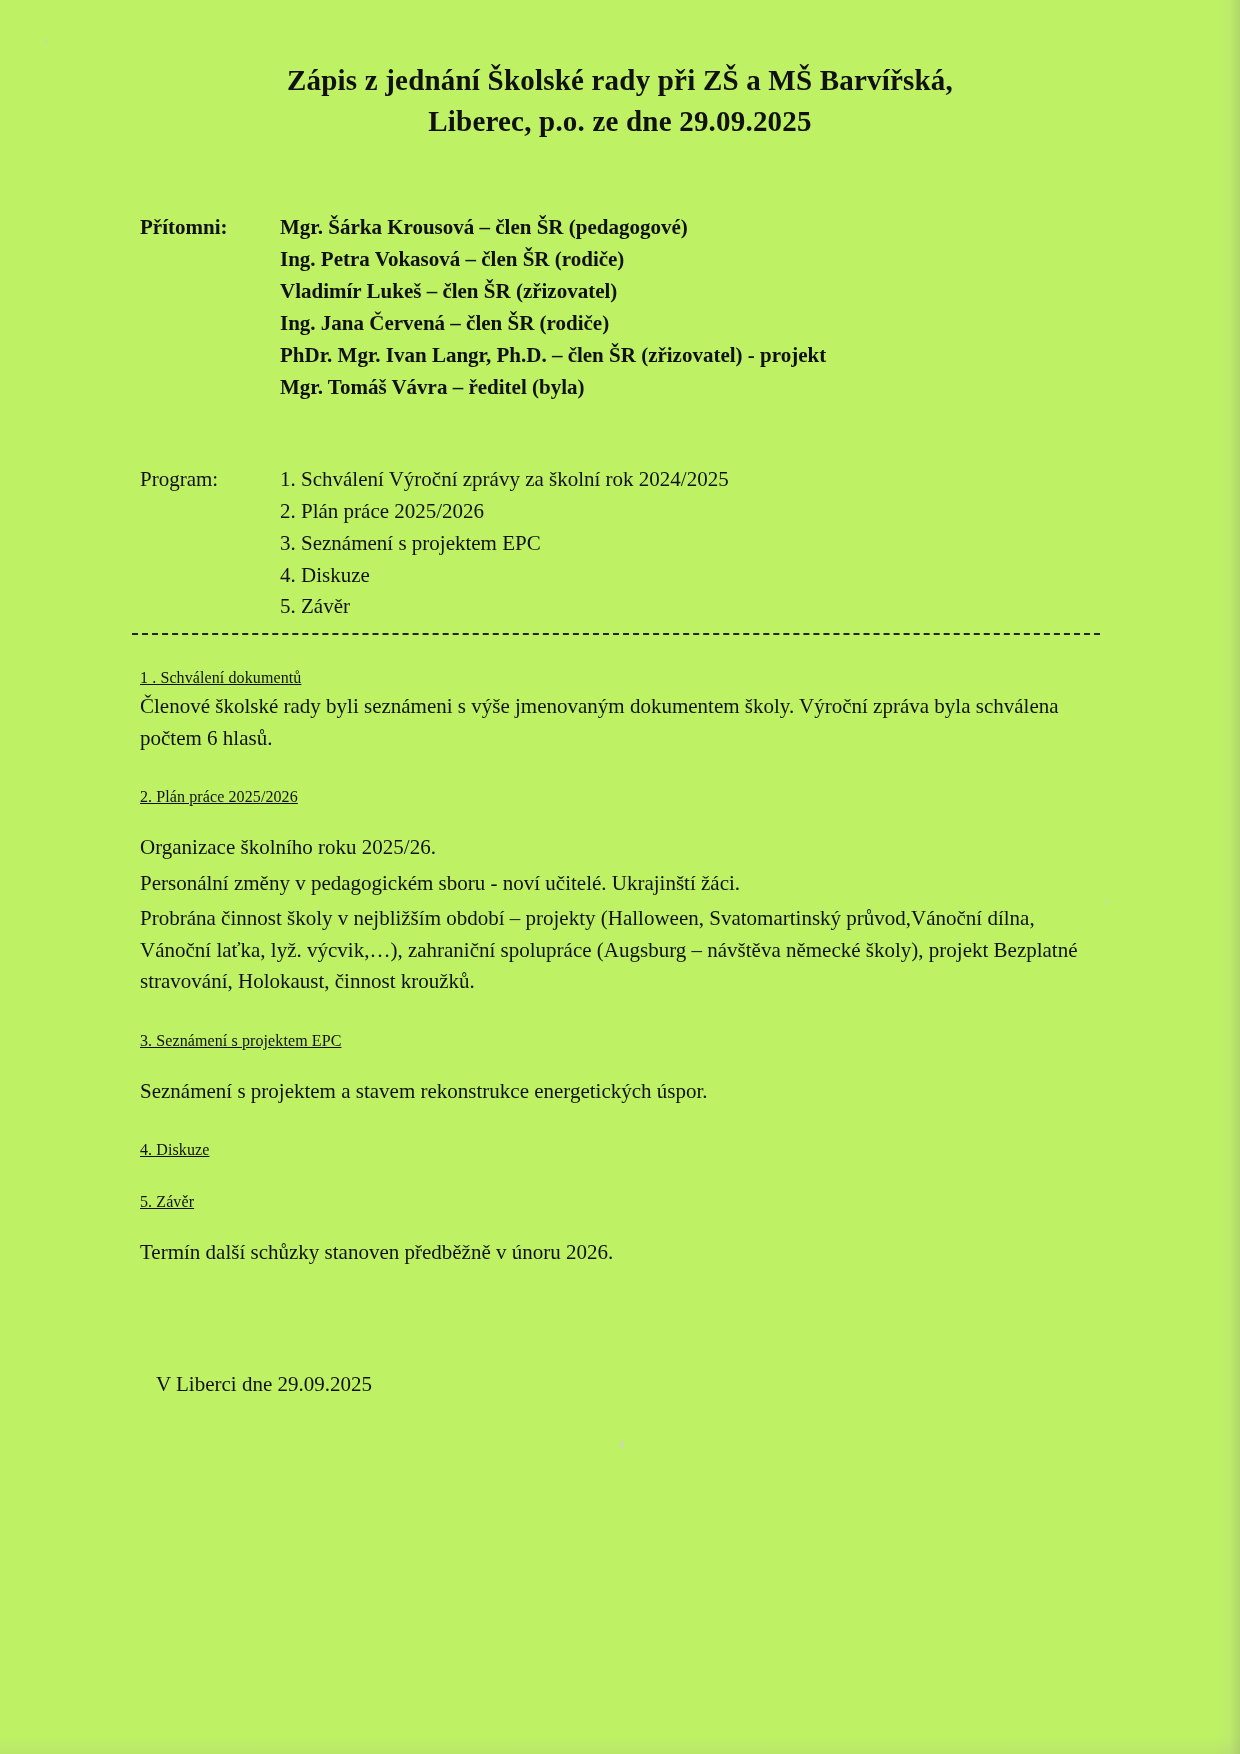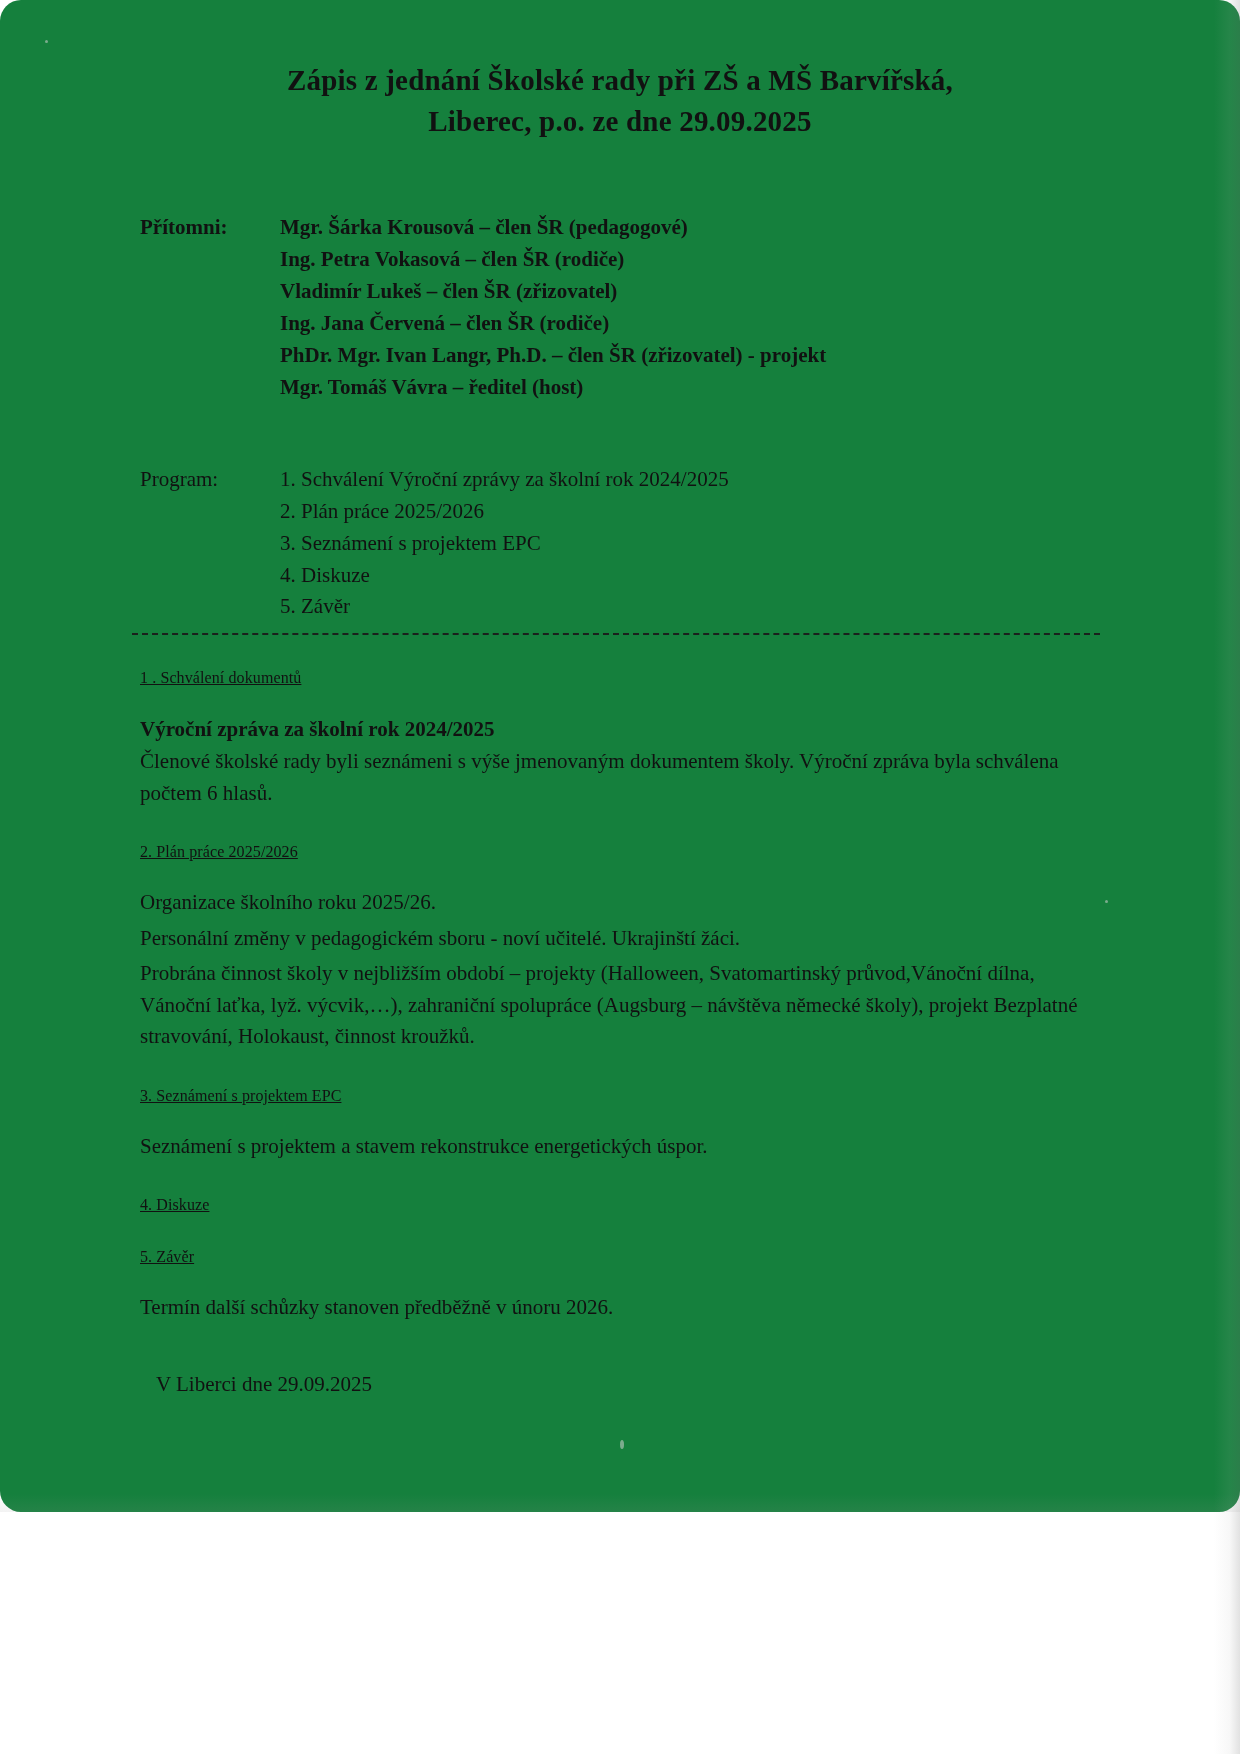--- a/index.html
+++ b/index.html
@@ -13,23 +13,22 @@
     position: relative;
     font-family: "Liberation Serif", serif;
     color: #111111;
     overflow: hidden;
   }
   .page {
     position: absolute;
     top: 0;
     left: 0;
     width: 1240px;
-    height: 1512px;
-    background: #15803d;
-    border-radius: 21px;
+    height: 1754px;
+    background: #bef264;
   }
   
   .scan-edge-right {
     position: absolute;
     top: 0;
     right: 0;
     width: 26px;
     height: 1754px;
     background: linear-gradient(to right, rgba(255,255,255,0) 0%, rgba(180,180,180,0.10) 60%, rgba(120,120,120,0.22) 100%);
   }
@@ -150,40 +149,39 @@
     </h1>
 
     <div class="block attendees">
       <div class="block-label">Přítomni:</div>
       <div class="block-body">
         <div class="row">Mgr. Šárka Krousová – člen ŠR (pedagogové)</div>
         <div class="row">Ing. Petra Vokasová – člen ŠR (rodiče)</div>
         <div class="row">Vladimír Lukeš – člen ŠR (zřizovatel)</div>
         <div class="row">Ing. Jana Červená – člen ŠR (rodiče)</div>
         <div class="row">PhDr. Mgr. Ivan Langr, Ph.D. – člen ŠR (zřizovatel) - projekt</div>
-        <div class="row">Mgr. Tomáš Vávra – ředitel (host)</div>
+        <div class="row">Mgr. Tomáš Vávra – ředitel (byla)</div>
       </div>
     </div>
 
     <div class="block program">
       <div class="block-label">Program:</div>
       <div class="block-body">
         <div class="row">1. Schválení Výroční zprávy za školní rok 2024/2025</div>
         <div class="row">2. Plán práce 2025/2026</div>
         <div class="row">3. Seznámení s projektem EPC</div>
         <div class="row">4. Diskuze</div>
         <div class="row">5. Závěr</div>
       </div>
     </div>
 
     <div class="divider"></div>
 
     <div>
       <div class="sec-head">1 . Schválení dokumentů</div>
-      <div class="sub-head">Výroční zpráva za školní rok 2024/2025</div>
       <p class="para tight">Členové školské rady byli seznámeni s výše jmenovaným dokumentem školy. Výroční zpráva byla schválena počtem 6 hlasů.</p>
     </div>
 
     <div>
       <div class="sec-head">2. Plán práce 2025/2026</div>
       <p class="para gap">Organizace školního roku 2025/26.</p>
       <p class="para tight">Personální změny v pedagogickém sboru -  noví učitelé. Ukrajinští žáci.</p>
       <p class="para tight">Probrána činnost školy v nejbližším období – projekty (Halloween, Svatomartinský průvod,Vánoční dílna, Vánoční laťka, lyž. výcvik,…), zahraniční spolupráce (Augsburg – návštěva německé školy), projekt Bezplatné stravování, Holokaust, činnost kroužků.</p>
     </div>
 

